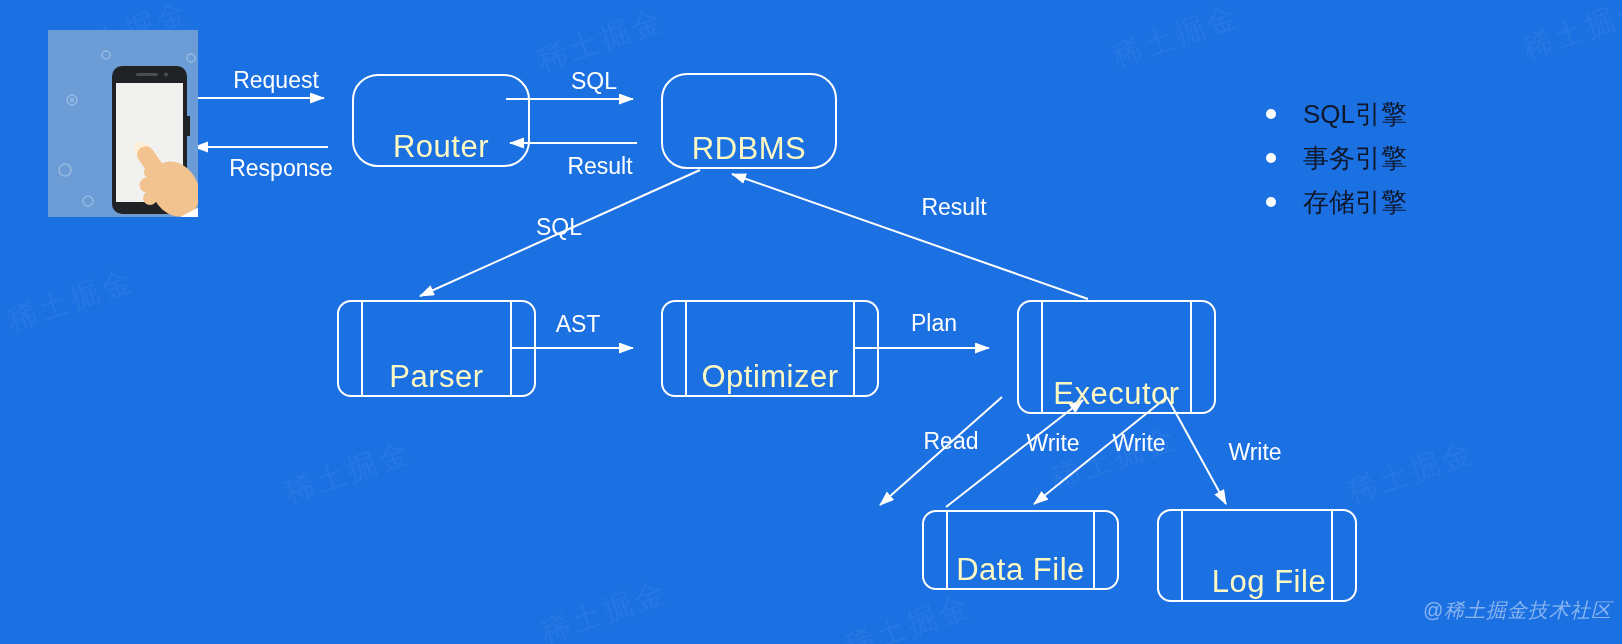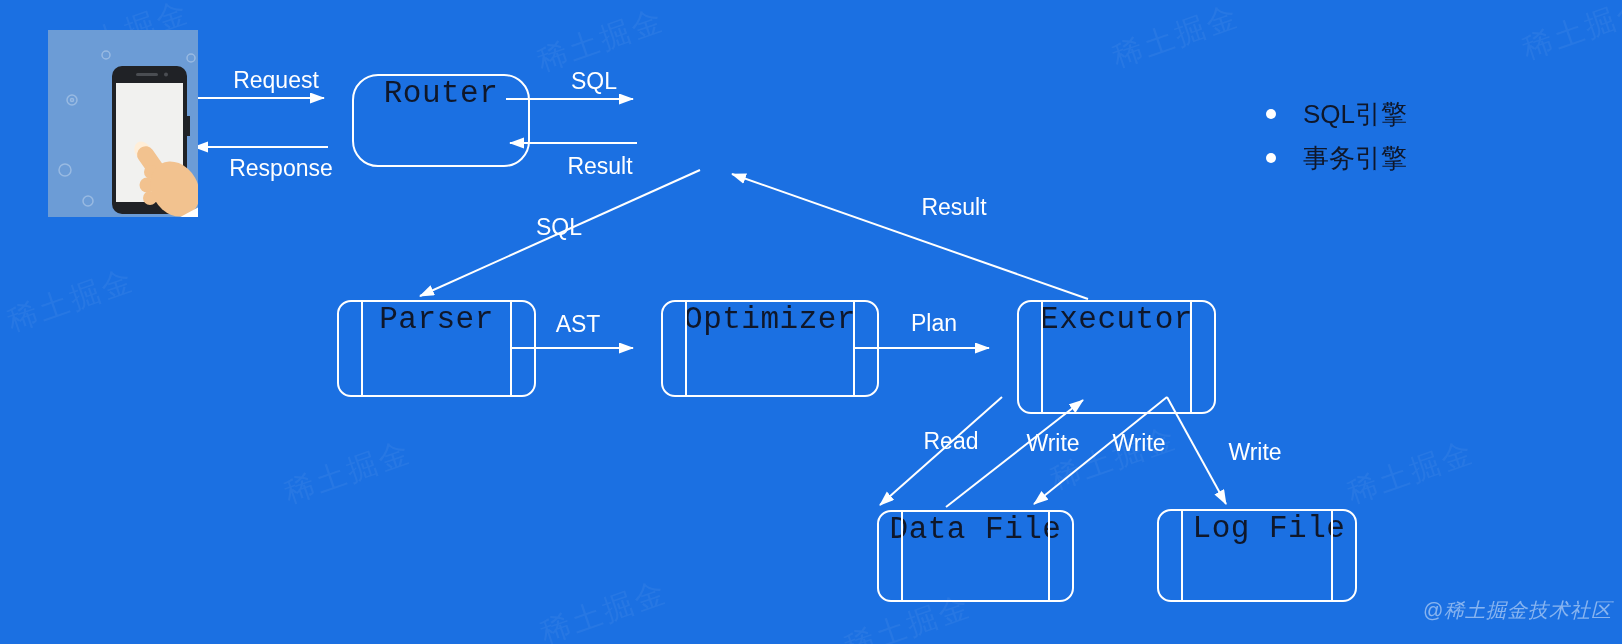--- a/index.html
+++ b/index.html
@@ -10,24 +10,23 @@
     background:var(--bg,#1b70e2);
     font-family:"Liberation Sans","DejaVu Sans",sans-serif;
     -webkit-font-smoothing:antialiased;
   }
   #edge-layer{position:absolute;left:0;top:0;width:1622px;height:644px;}
   .edge{stroke:var(--stroke,#fff);stroke-width:2px;fill:none;}
   #node-layer,#label-layer{position:absolute;left:0;top:0;width:100%;height:100%;pointer-events:none;margin-left:24px;}
   .node{
     position:absolute;
     border:2px solid var(--stroke,#fff);
-    display:flex;align-items:flex-start;justify-content:center;
-    color:#0f172a;font-size:31px;letter-spacing:.5px;
+    display:flex;align-items:flex-end;justify-content:center;
+    color:#fef9c3;font-size:31px;letter-spacing:.5px;
     box-sizing:border-box;
-    font-family:Liberation Mono, monospace;
   }
   .node.rounded{border-radius:26px;}
   .node.subroutine{border-radius:14px;}
   .node.subroutine::before,.node.subroutine::after{
     content:"";position:absolute;top:0;bottom:0;width:0;
     border-left:2px solid var(--stroke,#fff);
   }
   .node.subroutine::before{left:22px;}
   .node.subroutine::after{right:22px;}
   .edge-label{
@@ -97,30 +96,33 @@
       <line x1="1002" y1="397" x2="880" y2="505" class="edge" marker-end="url(#arrowhead)"></line>
       <line x1="946" y1="507" x2="1083" y2="400" class="edge" marker-end="url(#arrowhead)"></line>
       <line x1="1167" y1="397" x2="1034" y2="504" class="edge" marker-end="url(#arrowhead)"></line>
       <line x1="1167" y1="397" x2="1226" y2="504" class="edge" marker-end="url(#arrowhead)"></line>
     </svg>
 
   <div id="node-layer">
       <div class="node rounded" style="left: 328px; top: 74px; width: 178px; height: 93px;">
         <span>Router</span>
       </div>
+      <div class="node rounded" style="left: 637px; top: 73px; width: 176px; height: 96px;">
+        <span>RDBMS</span>
+      </div>
       <div class="node subroutine" style="left: 313px; top: 300px; width: 199px; height: 97px;">
         <span>Parser</span>
       </div>
       <div class="node subroutine" style="left: 637px; top: 300px; width: 218px; height: 97px;">
         <span>Optimizer</span>
       </div>
       <div class="node subroutine" style="left: 993px; top: 300px; width: 199px; height: 114px;">
         <span>Executor</span>
       </div>
-      <div class="node subroutine" style="left: 853px; top: 510px; width: 197px; height: 92px;">
+      <div class="node subroutine" style="left: 898px; top: 510px; width: 197px; height: 80px;">
         <span>Data File</span>
       </div>
       <div class="node subroutine" style="left: 1133px; top: 509px; width: 200px; height: 93px; padding-left: 24px;">
         <span>Log File</span>
       </div>
     </div>
   <div id="label-layer">
       <span class="edge-label" style="left: 252px; top: 80px;">Request</span>
       <span class="edge-label" style="left: 257px; top: 168px;">Response</span>
       <span class="edge-label" style="left: 570px; top: 81px;">SQL</span>
@@ -162,17 +164,18 @@
         <ellipse class="hand-fill" cx="127" cy="159" rx="23" ry="29" transform="rotate(-30 127 159)"></ellipse>
         <rect class="cuff-fill" x="103" y="185" width="70" height="14" transform="rotate(-28 138 193)"></rect>
         <rect class="sleeve-fill" x="98" y="198" width="90" height="55" transform="rotate(-28 138 193)"></rect>
       </g>
     </svg>
   </div>
 
   <ul id="legend">
       <li>SQL引擎</li>
       <li>事务引擎</li>
+      <li>存储引擎</li>
     </ul>
 
   <div id="corner-wm">@稀土掘金技术社区</div>
 
 </div>
 
 </body></html>

